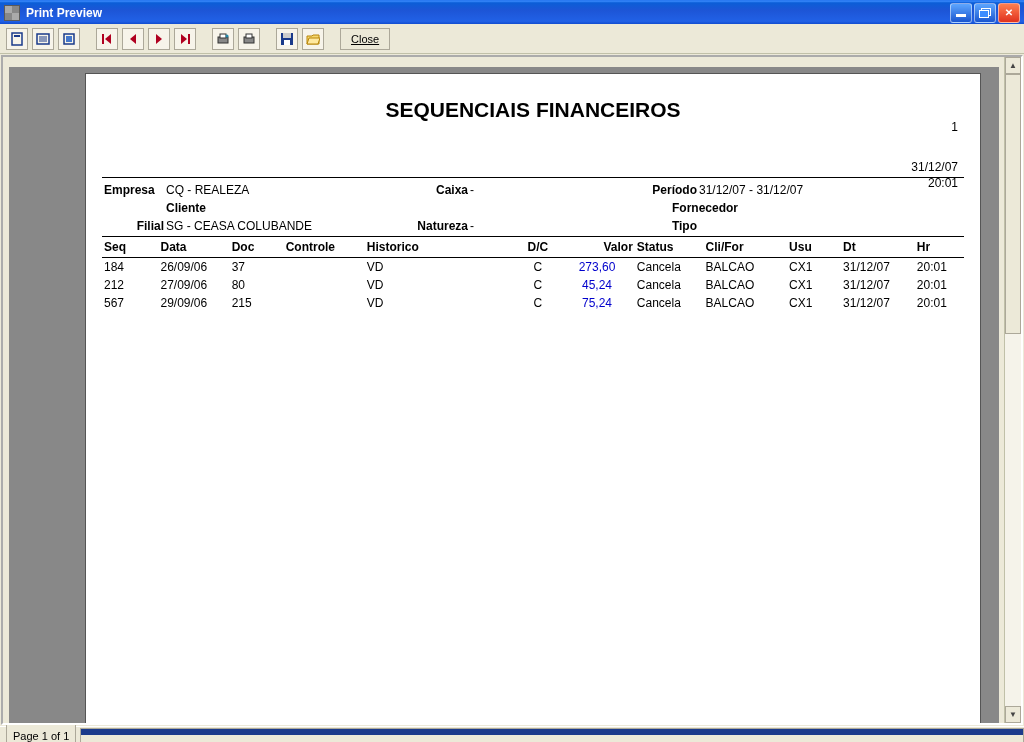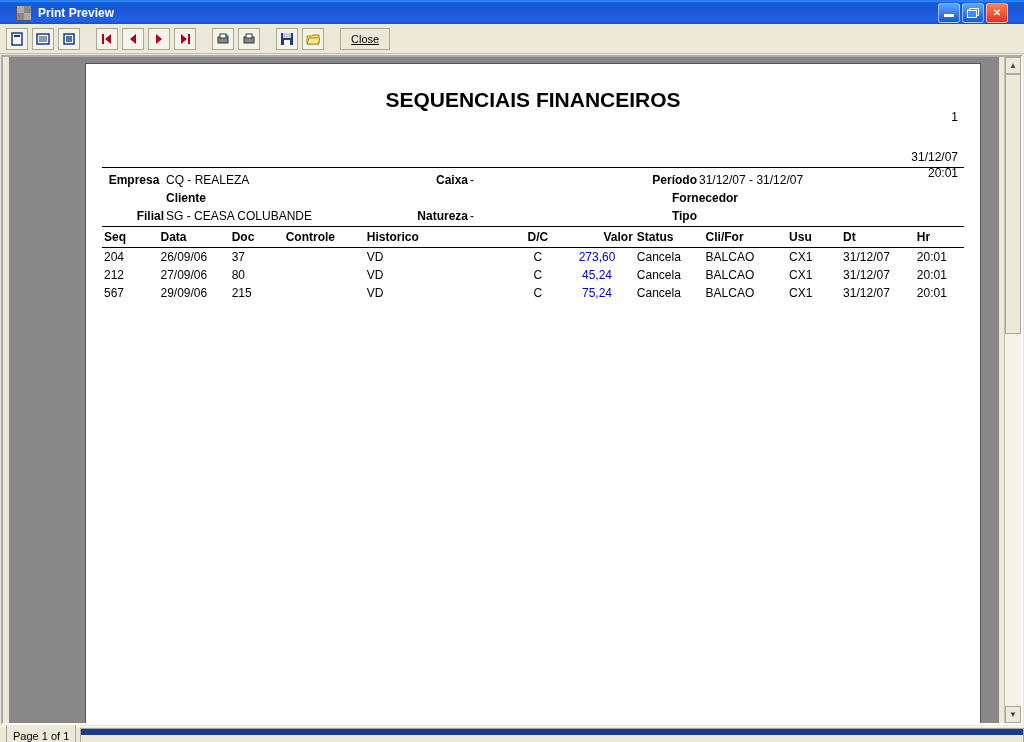--- a/index.html
+++ b/index.html
@@ -12,21 +12,21 @@
     width: 1024px;
     height: 742px;
     overflow: hidden;
   }
   .titlebar {
     height: 24px;
     background: linear-gradient(to bottom, #3c8cff 0%, #0b5ed7 8%, #1d55d6 40%, #2161e6 88%, #114ccf 100%);
     color: white;
     display: flex;
     align-items: center;
-    padding: 0 16px;
+    padding: 0 4px;
     font-weight: bold;
     font-size: 12px;
     border-top: 1px solid #2a7af2;
   }
   .app-icon {
     width: 16px; height: 16px;
     background: repeating-conic-gradient(#888 0% 25%, #aaa 0% 50%);
     margin-right: 6px;
     display: inline-block;
     border: 1px solid #5a5a5a;
@@ -87,21 +87,21 @@
   .client {
     position: relative;
     height: 670px;
     background: #ece9d8;
     border: 2px inset #fff;
     margin: 1px;
     overflow: hidden;
   }
   .page-wrap {
     position: absolute;
-    left: 6px; top: 0px;
+    left: 6px; top: 10px;
     width: 990px; height: 666px;
     background: #888888;
     padding: 6px 0 0 76px;
   }
   .page {
     background: white;
     width: 896px;
     height: 662px;
     padding: 24px 16px;
     position: relative;
@@ -323,21 +323,21 @@
         <colgroup>
           <col style="width:60px">
             <col style="width:230px">
           <col style="width:70px">
             <col style="width:160px">
           <col style="width:65px">
             <col>
         </colgroup>
         <tbody>
             <tr>
-          <td class="lbl" style="text-align:center">Empresa</td>
+          <td class="lbl" style="text-align:left">Empresa</td>
           <td>CQ - REALEZA</td>
           <td class="lbl" style="text-align:right">Caixa</td>
           <td>-</td>
           <td class="lbl" style="text-align:right">Período</td>
           <td>31/12/07 - 31/12/07</td>
         </tr>
         <tr>
           <td></td>
           <td class="lbl">Cliente</td>
           <td></td>
@@ -381,21 +381,21 @@
             <th style="text-align:right">Valor</th>
             <th>Status</th>
             <th>Cli/For</th>
             <th>Usu</th>
             <th>Dt</th>
             <th>Hr</th>
           </tr>
         </thead>
         <tbody id="report-body">
             <tr>
-              <td>204</td>
+              <td>184</td>
               <td>26/09/06</td>
               <td>37</td>
               <td></td>
               <td>VD</td>
               <td style="text-align:center">C</td>
               <td class="num">273,60</td>
               <td>Cancela</td>
               <td>BALCAO</td>
               <td>CX1</td>
               <td>31/12/07</td>

